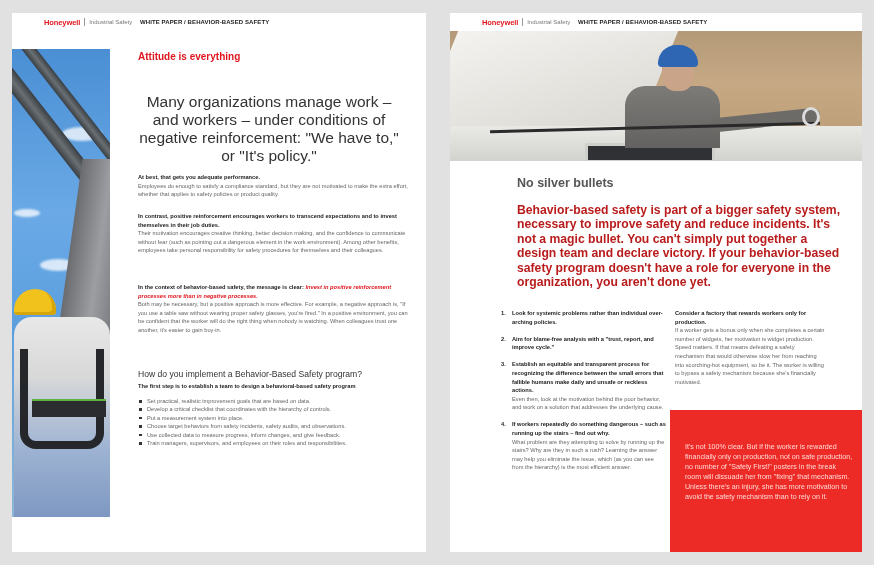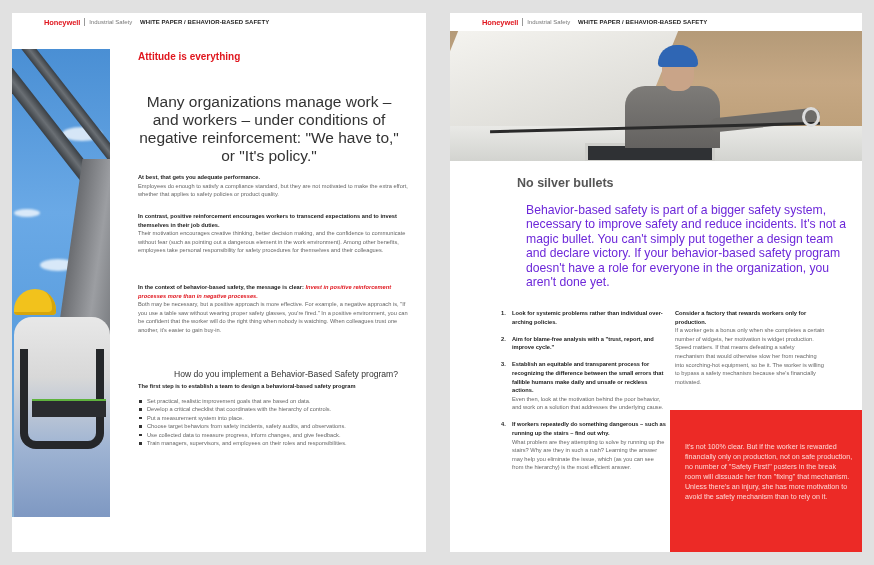--- a/index.html
+++ b/index.html
@@ -29,41 +29,41 @@
   .harness-strap { position: absolute; left: 20px; top: 350px; width: 74px; height: 18px; background: #2a2c2f; border-top: 2px solid #5fb33e; }
   .hardhat { position: absolute; left: 2px; top: 240px; width: 42px; height: 26px; background: #f2c21c; border-radius: 22px 22px 4px 4px; box-shadow: inset -4px -3px 0 #d6a50c; }
 
   
   .lt { position: absolute; left: 126px; width: 276px; color: #555; }
   .h-red { color: #e0161e; font-weight: bold; }
   .intro { color: #333; font-size: 15.5px; line-height: 18px; text-align: center; }
   .bold-lead { color: #1a1a1a; font-weight: bold; font-size: 5.7px; line-height: 8.6px; }
   .body { font-size: 5.7px; line-height: 8.6px; color: #666; }
   .red-ital { color: #e0161e; font-style: italic; font-weight: bold; }
-  .q-title { color: #333; font-size: 8.6px; line-height: 11px; margin-left: 36px; }
+  .q-title { color: #333; font-size: 8.6px; line-height: 11px; }
   ul.bullets { list-style: none; }
   ul.bullets li { font-size: 5.7px; line-height: 8.4px; color: #666; position: relative; padding-left: 9px; }
   ul.bullets li::before { content: ""; position: absolute; left: 1px; top: 3px; width: 2.5px; height: 2.5px; background: #333; }
 
   
   .photo-right { position: absolute; left: 0; top: 18px; width: 412px; height: 130px; overflow: hidden;
     background: linear-gradient(180deg,#b49a78 0%, #c6a884 40%, #b89a72 100%); }
   .blade { position: absolute; left: -10px; top: -10px; width: 220px; height: 110px; background: linear-gradient(160deg,#f5f4f0,#d9d8d3); transform: skewX(-22deg); border-radius: 0 0 30px 0; }
   .nacelle { position: absolute; left: 0; top: 95px; width: 412px; height: 40px; background: linear-gradient(180deg,#e9e9e6,#cfd0cc); }
   .hatch { position: absolute; left: 135px; top: 112px; width: 130px; height: 20px; background: #2f3134; border: 3px solid #cfcfcb; }
   .rw-body { position: absolute; left: 175px; top: 55px; width: 95px; height: 62px; background: linear-gradient(180deg,#7d7b78,#646260); border-radius: 20px 20px 0 0; }
   .rw-head { position: absolute; left: 212px; top: 22px; width: 32px; height: 38px; background: #c9a488; border-radius: 40%; }
   .rw-hat { position: absolute; left: 208px; top: 14px; width: 40px; height: 22px; background: #2f66b4; border-radius: 20px 20px 4px 4px; }
   .rw-arm { position: absolute; left: 260px; top: 82px; width: 110px; height: 14px; background: #6d6b68; border-radius: 7px; transform: rotate(-6deg); }
   .lanyard { position: absolute; left: 40px; top: 95px; width: 330px; height: 3px; background: #2a2a2a; transform: rotate(-1.5deg); }
   .hook { position: absolute; left: 352px; top: 76px; width: 18px; height: 20px; border: 3px solid #dcdcdc; border-radius: 50%; }
 
   .rt { position: absolute; color: #555; padding-left: 16px; }
   .ns-title { left: 51px; top: 163px; font-size: 12.5px; }
-  .ns-intro { left: 60px; top: 190px; width: 345px; font-size: 12.2px; line-height: 14.4px; color: #6d28d9; }
+  .ns-intro { left: 51px; top: 190px; width: 345px; font-size: 12.2px; line-height: 14.4px; color: #b91c1c; font-weight: bold; }
 
   ol.steps { position: absolute; left: 51px; top: 296px; width: 165px; list-style: none; }
   ol.steps li { margin-bottom: 8.5px; position: relative; padding-left: 11px; }
   .num { position: absolute; left: 0; top: 0; font-size: 5.7px; line-height: 8.6px; font-weight: bold; color: #1a1a1a; }
   .step-lead { font-size: 5.7px; line-height: 8.6px; font-weight: bold; color: #1a1a1a; }
   .step-body { font-size: 5.7px; line-height: 8.6px; color: #666; }
 
   .factory { position: absolute; left: 225px; top: 296px; width: 150px; }
 
   .answer-box { position: absolute; left: 220px; top: 397px; width: 192px; height: 142px; background: #ec2a26; padding: 20px 8px 0 15px; color: #fff; }

